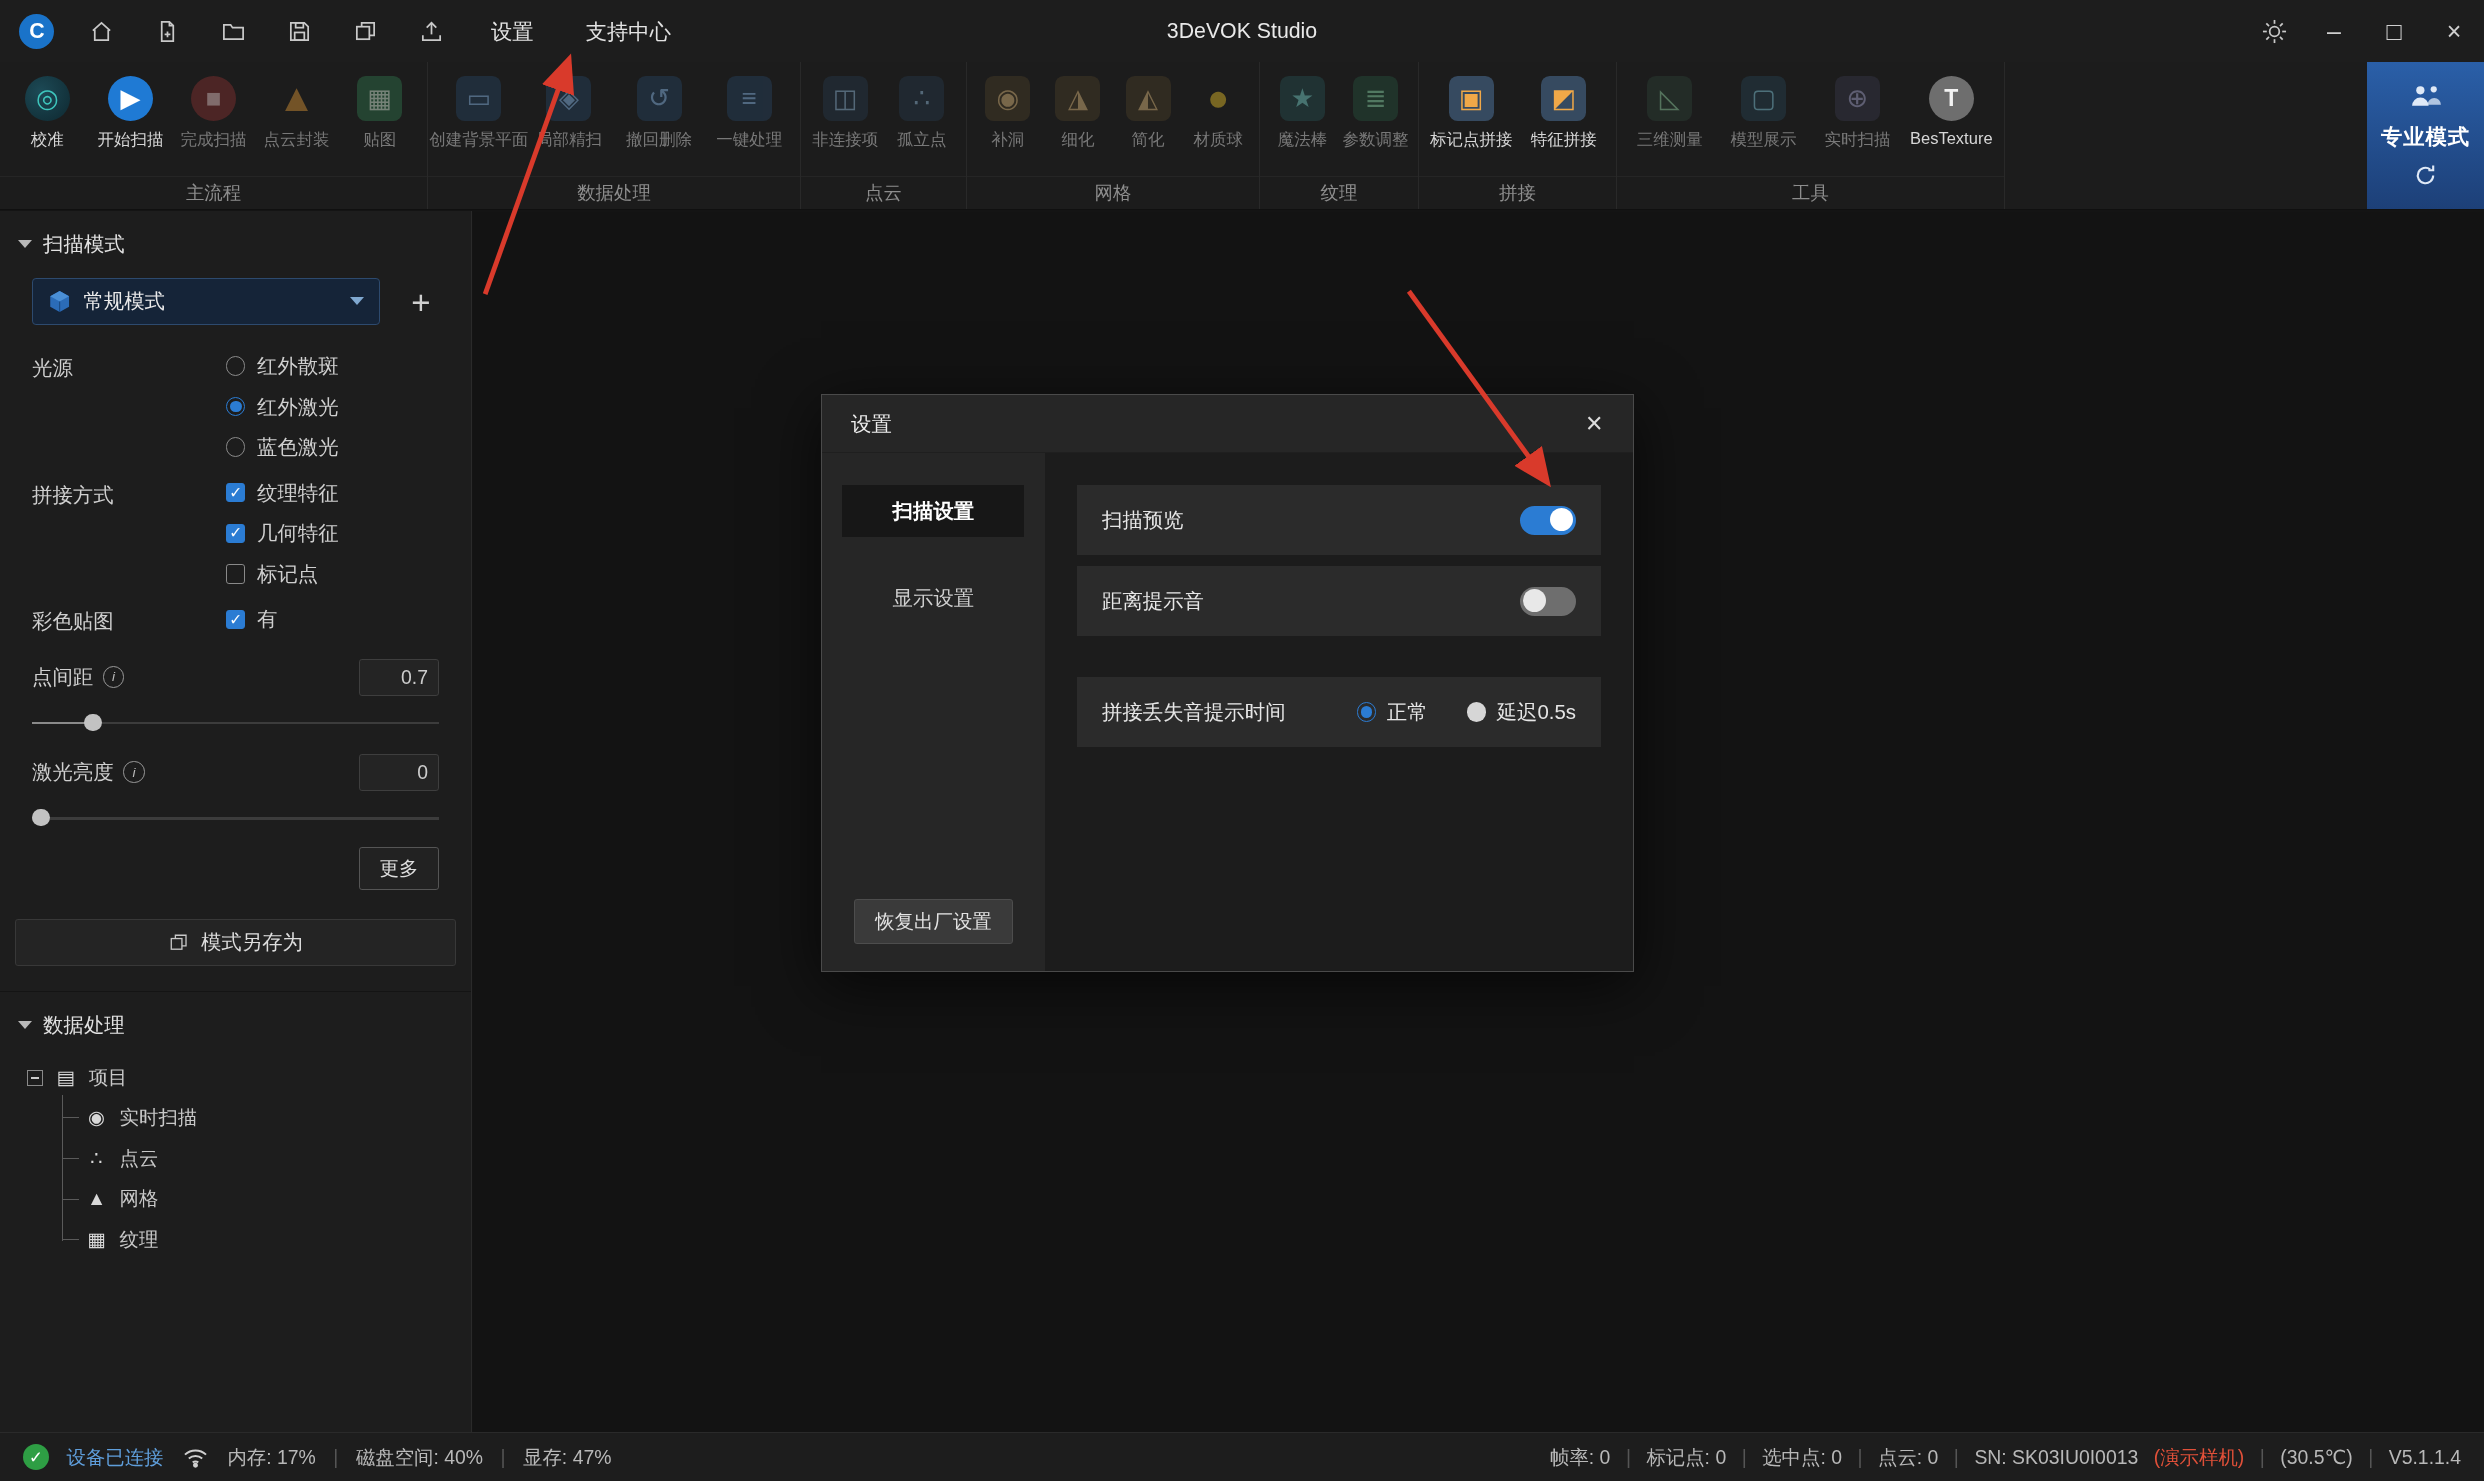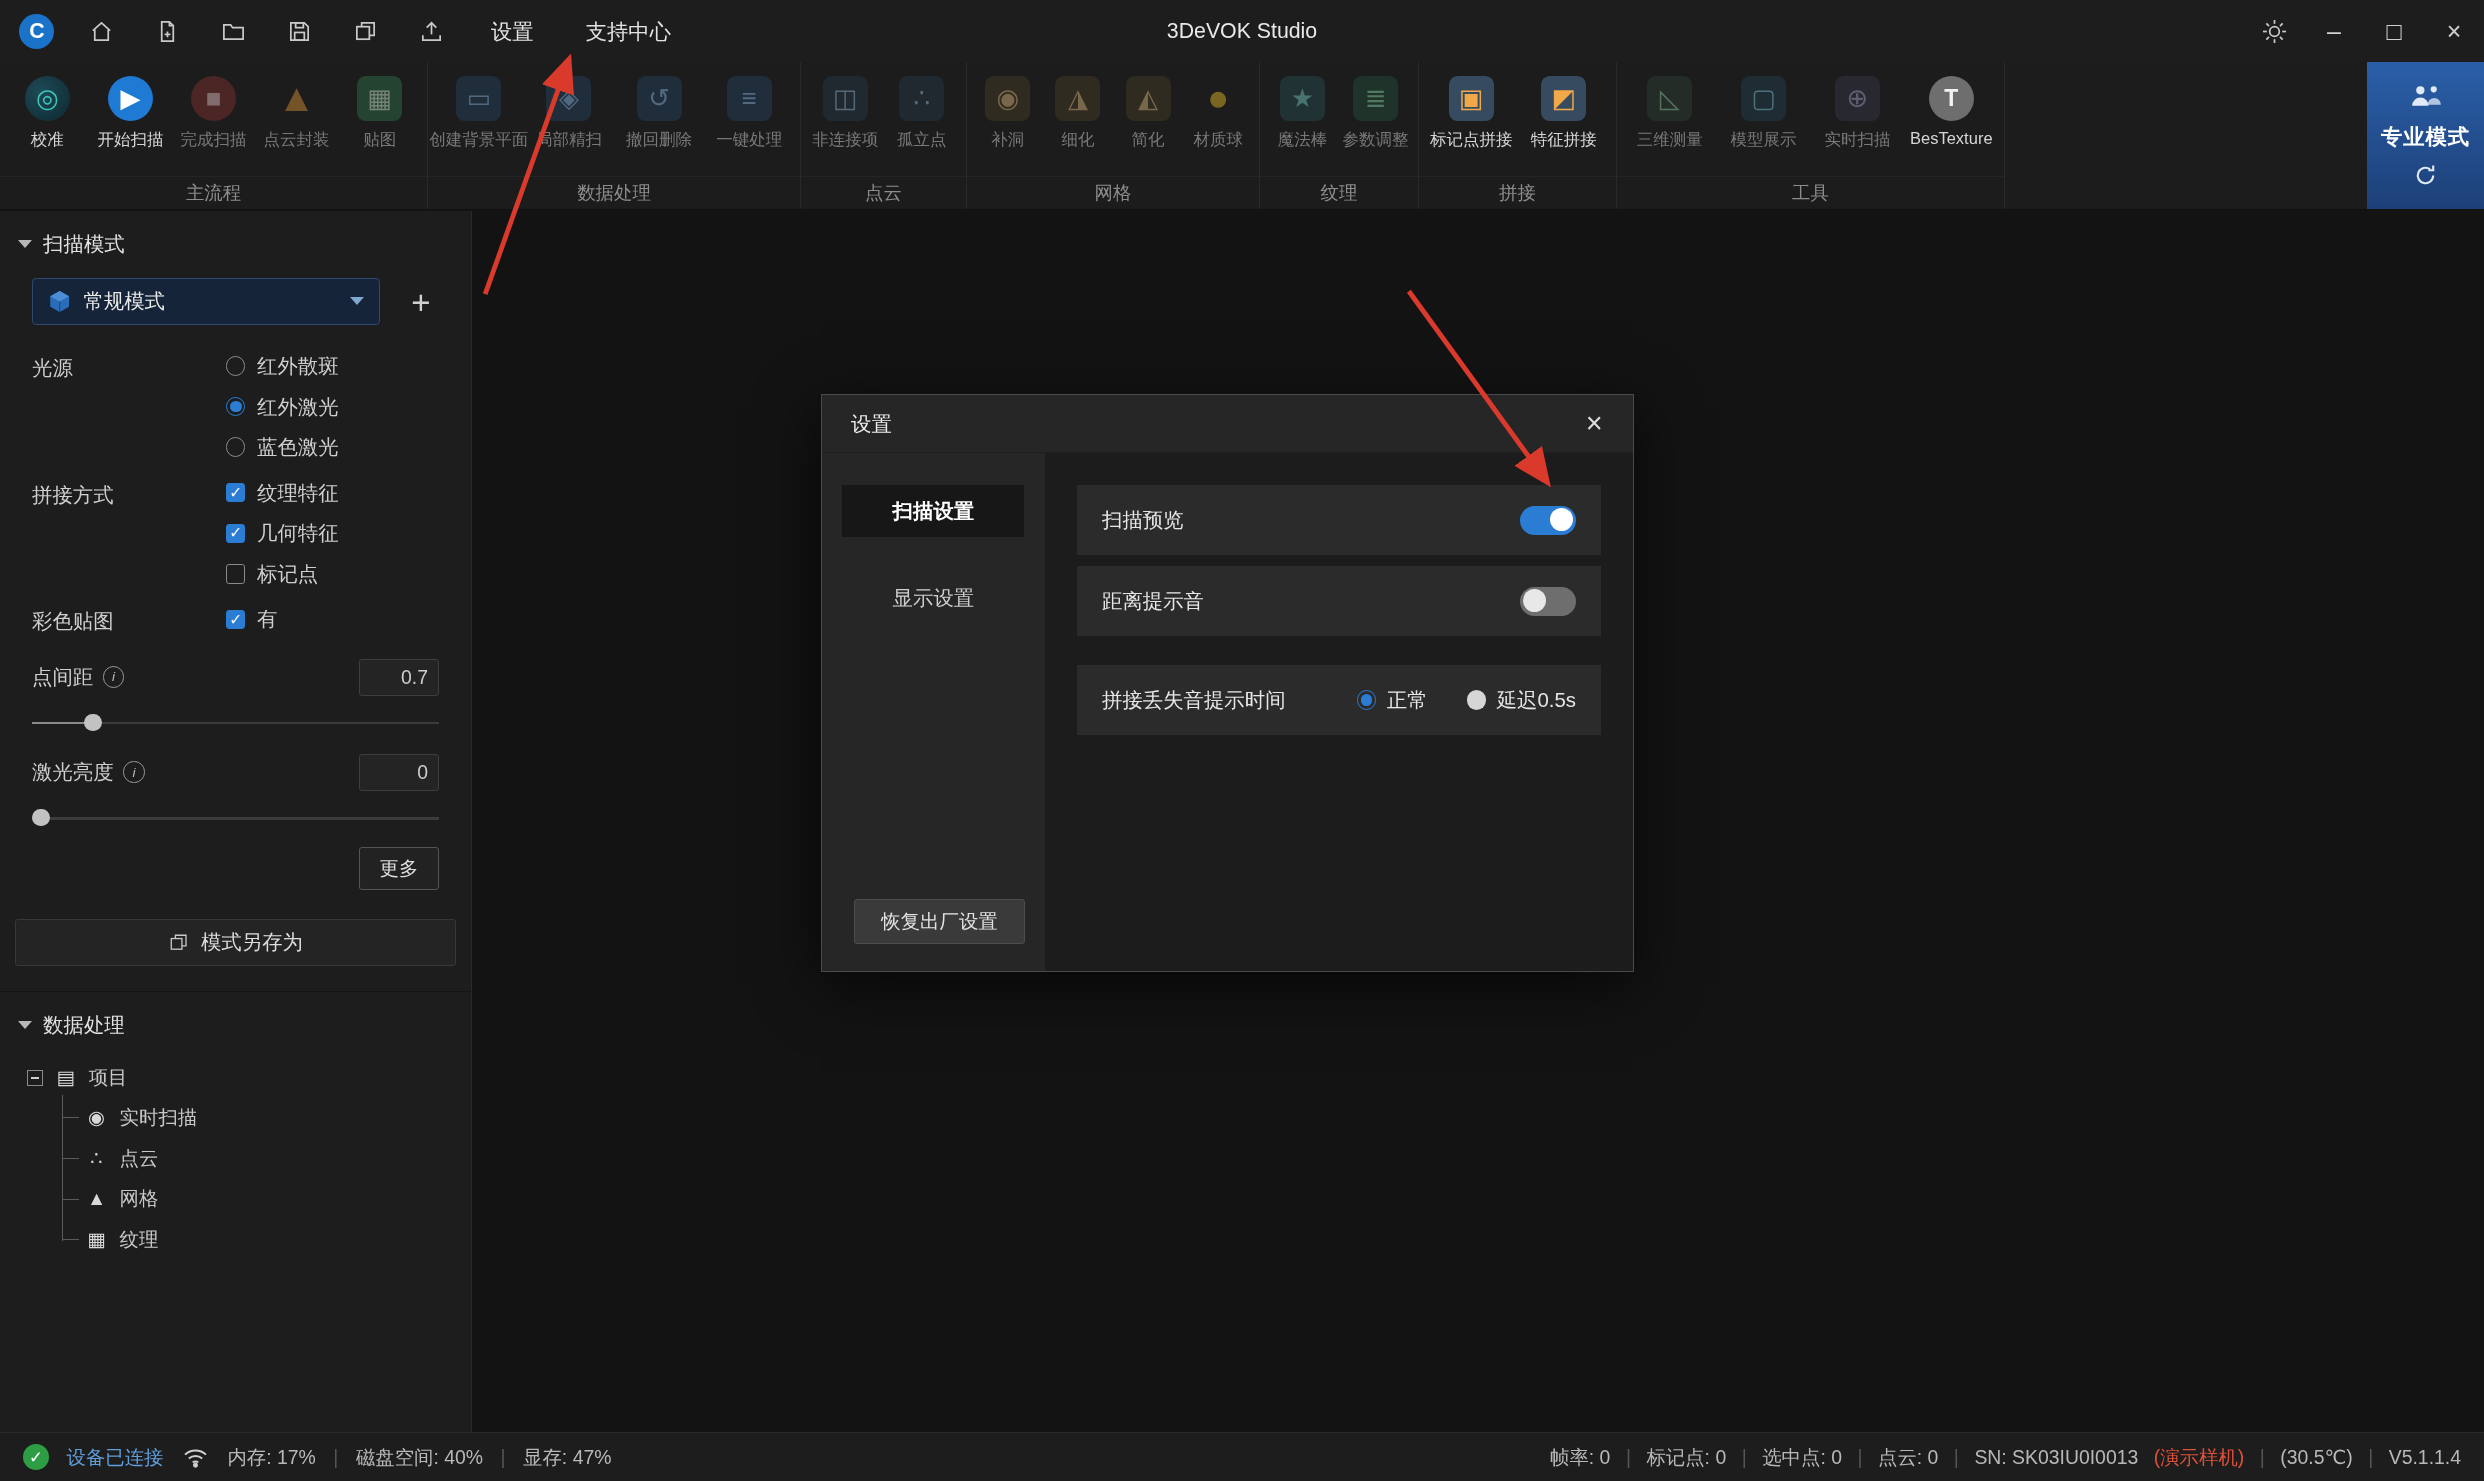--- a/index.html
+++ b/index.html
@@ -93,21 +93,21 @@
   .canvas{position:absolute;left:473px;top:212px;right:0;bottom:49px;background:#131313}
 
   
   .dialog{position:absolute;left:821px;top:394px;width:813px;height:578px;background:#262626;border:1px solid #4a4a4a;box-shadow:0 13.6px 58px rgba(0,0,0,.65);font-size:20.4px;z-index:40}
   .dlg-title{height:58px;display:flex;align-items:center;padding:0 29px;color:#eeeeee;border-bottom:1px solid #1f1f1f}
   .dlg-close{margin-left:auto;width:43px;height:43px;display:flex;align-items:center;justify-content:center;color:#ddd;font-size:29px;margin-right:-11.6px}
   .dlg-body{position:absolute;top:58px;left:0;right:0;bottom:0;display:flex}
   .dlg-tabs{width:223px;position:relative;flex:0 0 auto}
   .tab{position:absolute;left:20.4px;width:182px;height:52px;display:flex;align-items:center;justify-content:center;color:#cfcfcf}
   .tab.active{background:#171717;color:#ffffff;font-weight:bold}
-  .reset-btn{position:absolute;left:32px;bottom:27px;width:171px;height:45px;background:#3a3a3a;border:1px solid #4d4d4d;border-radius:2.9px;display:flex;align-items:center;justify-content:center;color:#e2e2e2;font-size:19.4px}
+  .reset-btn{position:absolute;left:32px;bottom:27px;width:159px;height:45px;background:#3a3a3a;border:1px solid #4d4d4d;border-radius:2.9px;display:flex;align-items:center;justify-content:center;color:#e2e2e2;font-size:19.4px}
   .dlg-content{flex:1;background:#1c1c1c;position:relative}
   .crow{position:absolute;left:32px;width:524px;height:70px;background:#2b2b2b;display:flex;align-items:center;padding:0 25px;color:#e6e6e6}
   .crow .ctl{margin-left:auto}
   .toggle{width:56px;height:29px;border-radius:14.6px;position:relative}
   .toggle.on{background:#2b7cd3}
   .toggle.on::after{content:'';position:absolute;right:2.9px;top:2.9px;width:23px;height:23px;border-radius:50%;background:#fff}
   .toggle.off{background:#6e6e6e}
   .toggle.off::after{content:'';position:absolute;left:2.9px;top:2.9px;width:23px;height:23px;border-radius:50%;background:#e8e8e8}
   .dradio-group{margin-left:auto;display:flex;align-items:center;gap:39px}
   .dopt{display:flex;align-items:center;gap:10.7px;color:#e6e6e6}
@@ -497,21 +497,21 @@
       </div>
       <div class="dlg-content">
         <div class="crow" style="top:32px">
           <span>扫描预览</span>
           <div class="ctl toggle on"></div>
         </div>
         <div class="crow" style="top:113px">
           <span>距离提示音</span>
           <div class="ctl toggle off"></div>
         </div>
-        <div class="crow" style="top:212px">
+        <div class="crow" style="top:224px">
           <span>拼接丢失音提示时间</span>
           <div class="dradio-group">
             <div class="dopt">
               <span class="dradio sel"></span>
               <span>正常</span>
             </div>
             <div class="dopt">
               <span class="dradio unsel"></span>
               <span>延迟0.5s</span>
             </div>

